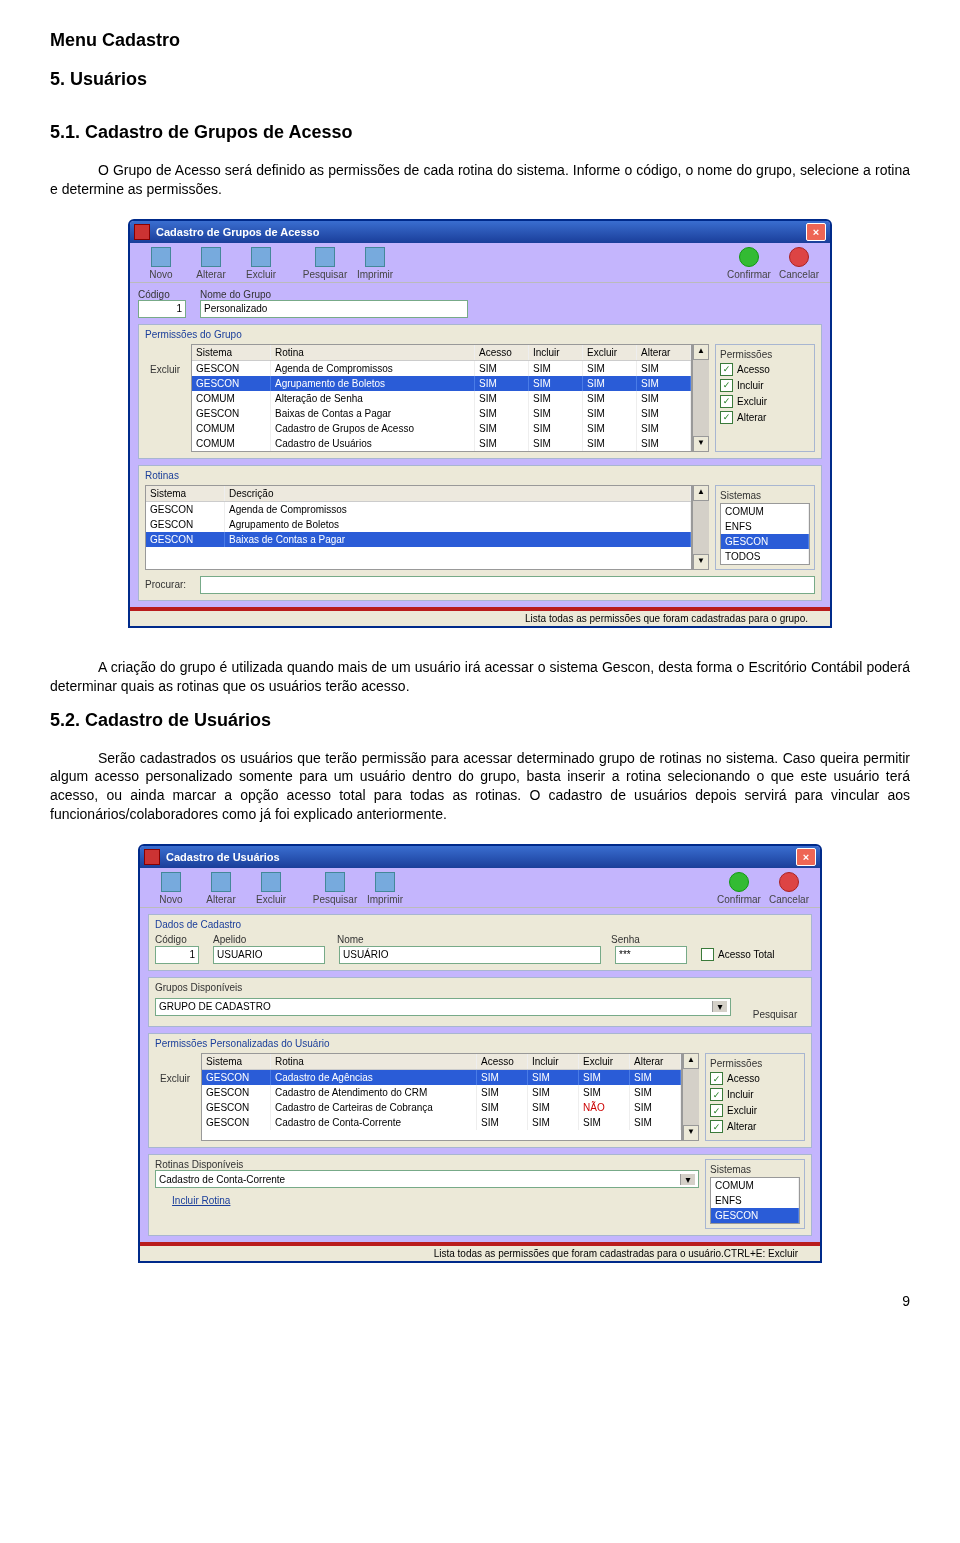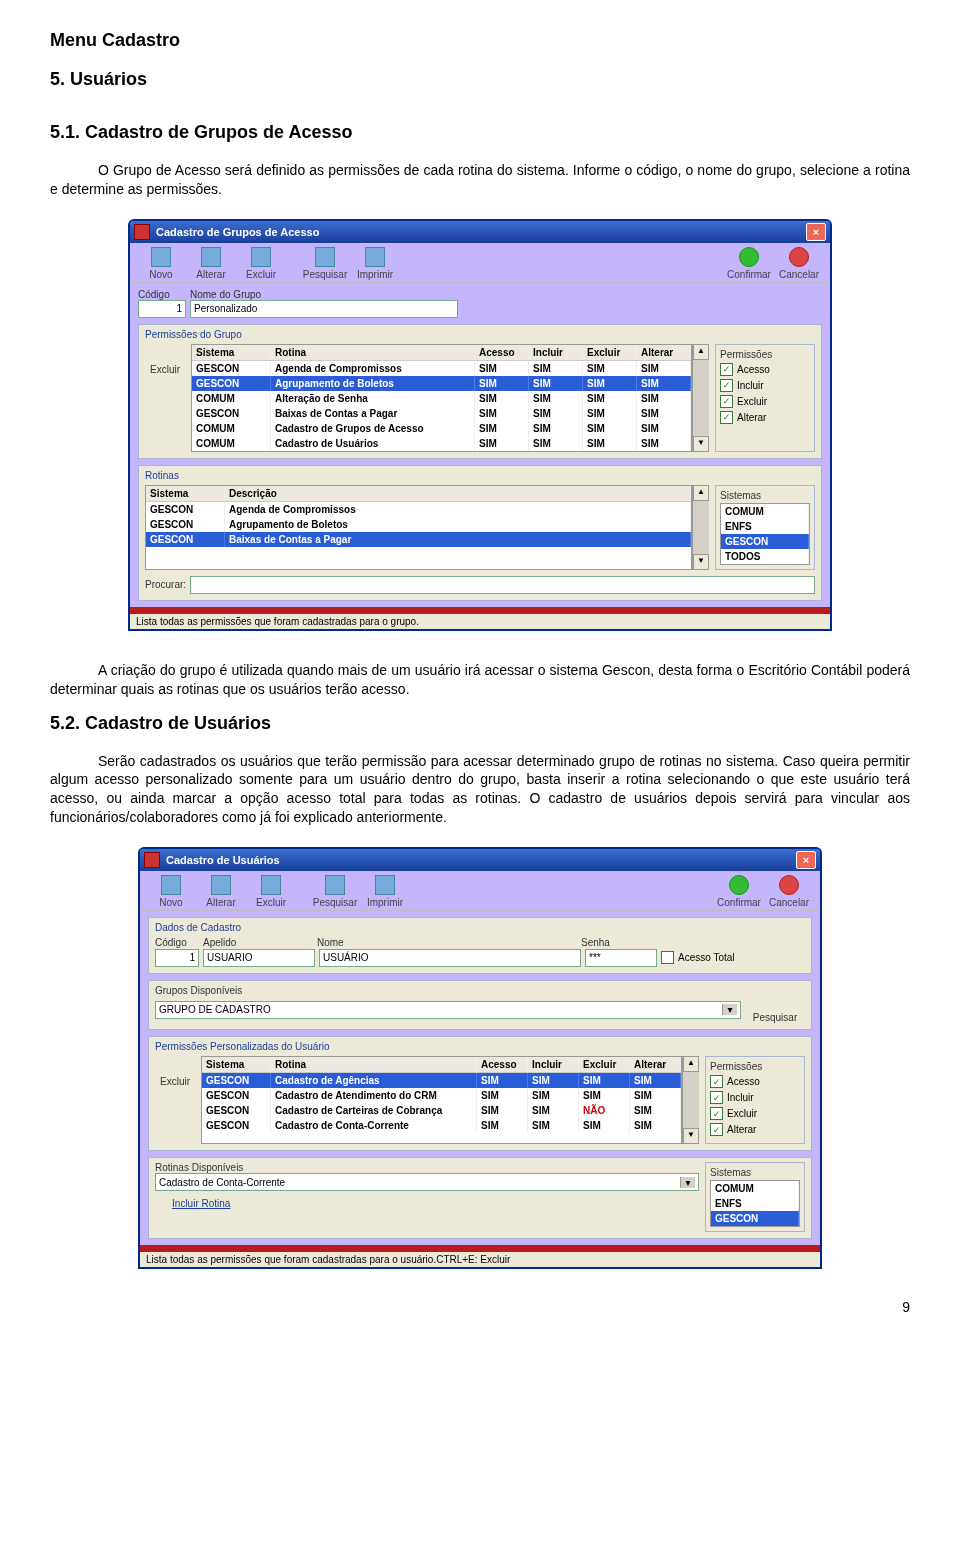--- a/index.html
+++ b/index.html
@@ -67,45 +67,44 @@
   .tbtn .ico { width:18px; height:18px; background:#ccc; border:1px solid #999; margin-bottom:2px; }
   .tbtn .ico.green { background:#3b3; border-color:#191; border-radius:50%;}
   .tbtn .ico.red { background:#d44; border-color:#a22; border-radius:50%;}
   .tbtn .ico.blue { background:#7ad; border-color:#489;}
   .tb-spacer { flex:1; }
   .panel {
     margin: 6px 8px; border:1px solid #a8b6d1; padding: 4px 6px 6px 6px;
     background:#ece9d8;
   }
   .panel-title { color:#1a3e9a; font-size:10px; margin-bottom:4px; }
-  .row { display:flex; align-items:center; gap:4px; }
+  .row { display:flex; align-items:center; gap:14px; }
   .lbl { font-size:10px; color:#333; }
   .inp {
     background:#fff; border:1px solid #7a8; padding:1px 3px; font-size:10px;
     height:14px; line-height:14px;
   }
   .grid {
     background:#fff; border:1px solid #999; font-size:10px;
   }
   .grid-head, .grid-row {
     display:flex;
-    font-weight:bold;
   }
   .grid-head { background:#ede9de; border-bottom:1px solid #ccc; }
   .gc { padding:2px 4px; border-right:1px solid #eee; overflow:hidden; white-space:nowrap; }
   .grid-row.sel { background:#2a5cd7; color:#fff; }
   .grid-row.sel .gc { border-right:1px solid #4a7ce7; }
   .side {
     border:1px solid #a8b6d1; padding:4px; background:#ece9d8;
   }
   .chk { display:flex; align-items:center; gap:4px; font-size:10px; margin:3px 0;}
   .chkbox { width:11px;height:11px;border:1px solid #3a7a3a;background:#fff;display:flex;align-items:center;justify-content:center;font-size:9px;color:#1a7a1a;}
   .status {
-    background:#ece9d8; border-top:7px solid #b91c1c; font-size:10px;
-    padding:2px 6px; display:flex; justify-content:flex-start;
+    background:#ece9d8; border-top:4px solid #b91c1c; font-size:10px;
+    padding:2px 22px; display:flex; justify-content:flex-end;
   }
   .combo {
     background:#fff;border:1px solid #7a8;height:16px;display:flex;align-items:center;
     font-size:10px; padding:0 3px;
   }
   .combo .arrow { margin-left:auto; width:14px; text-align:center; background:#d4d0c8;border-left:1px solid #999;}
   .red-text { color:#c00; }
   .flex { display:flex; }
   .gap6 { gap:6px; }
   .scrollbar { width:16px; background:#d4d0c8; border-left:1px solid #999; display:flex; flex-direction:column; }

